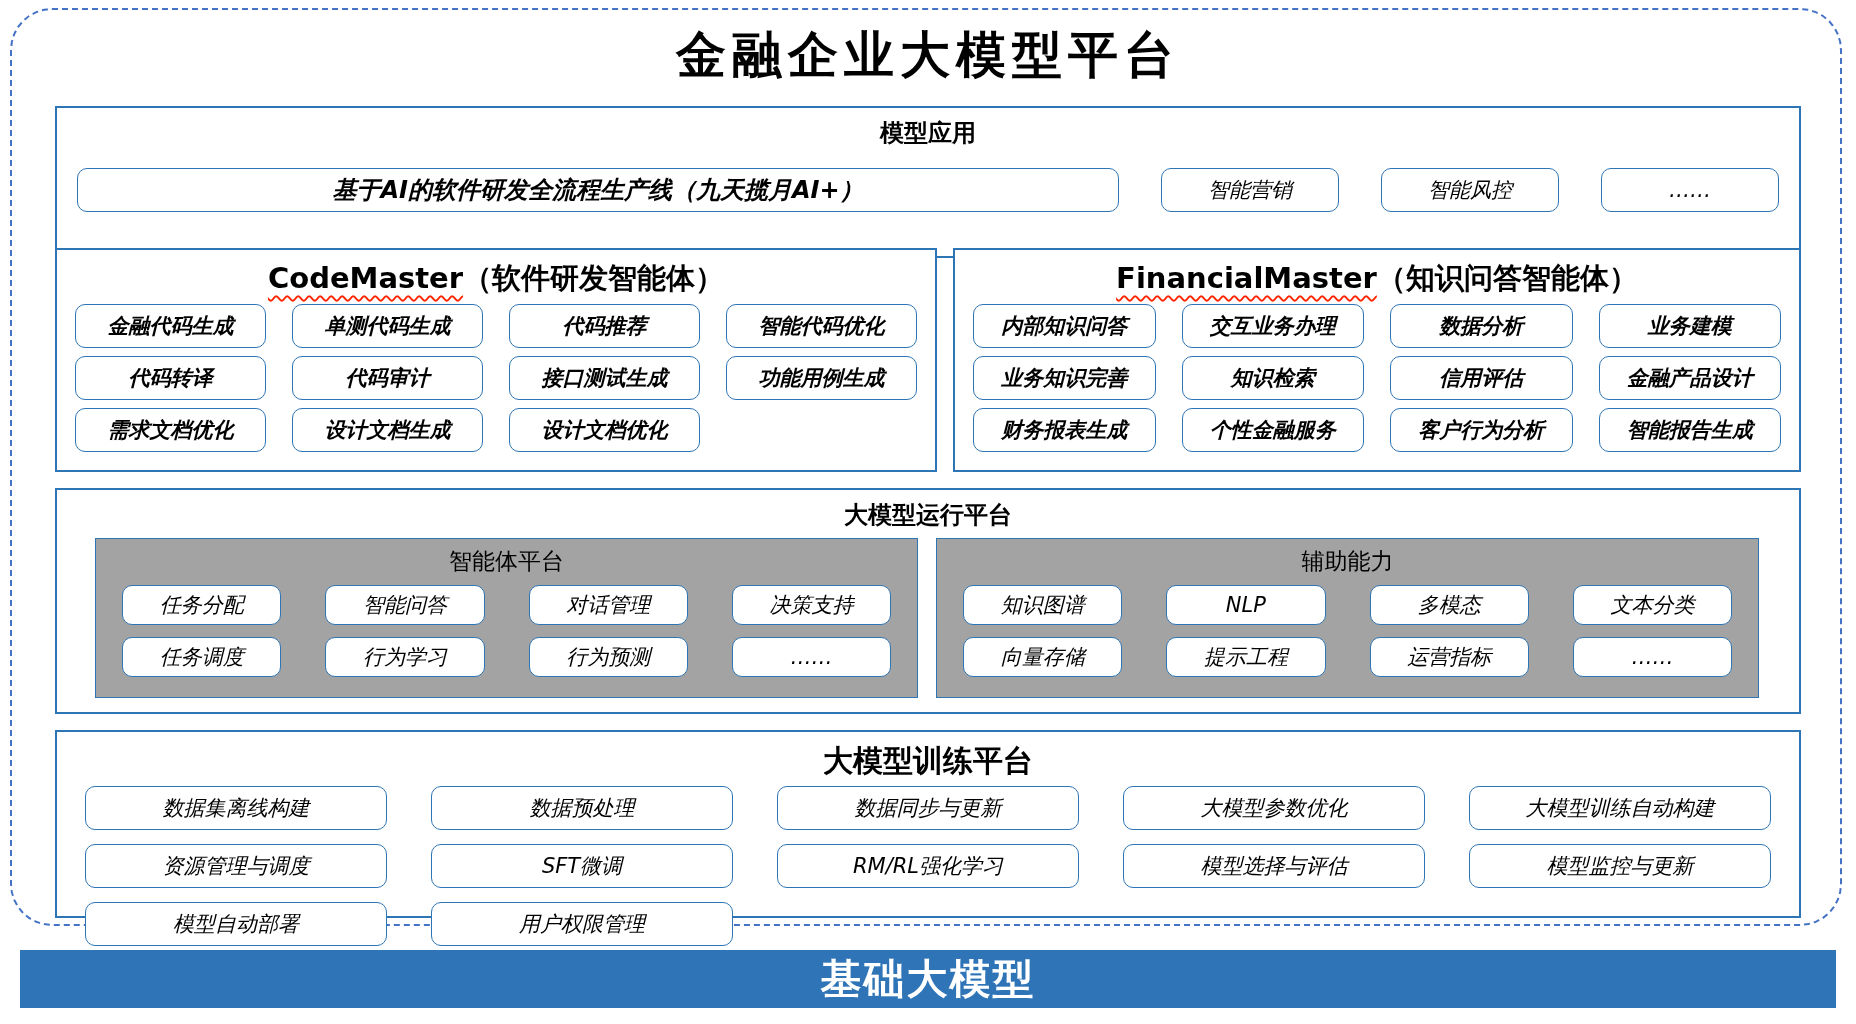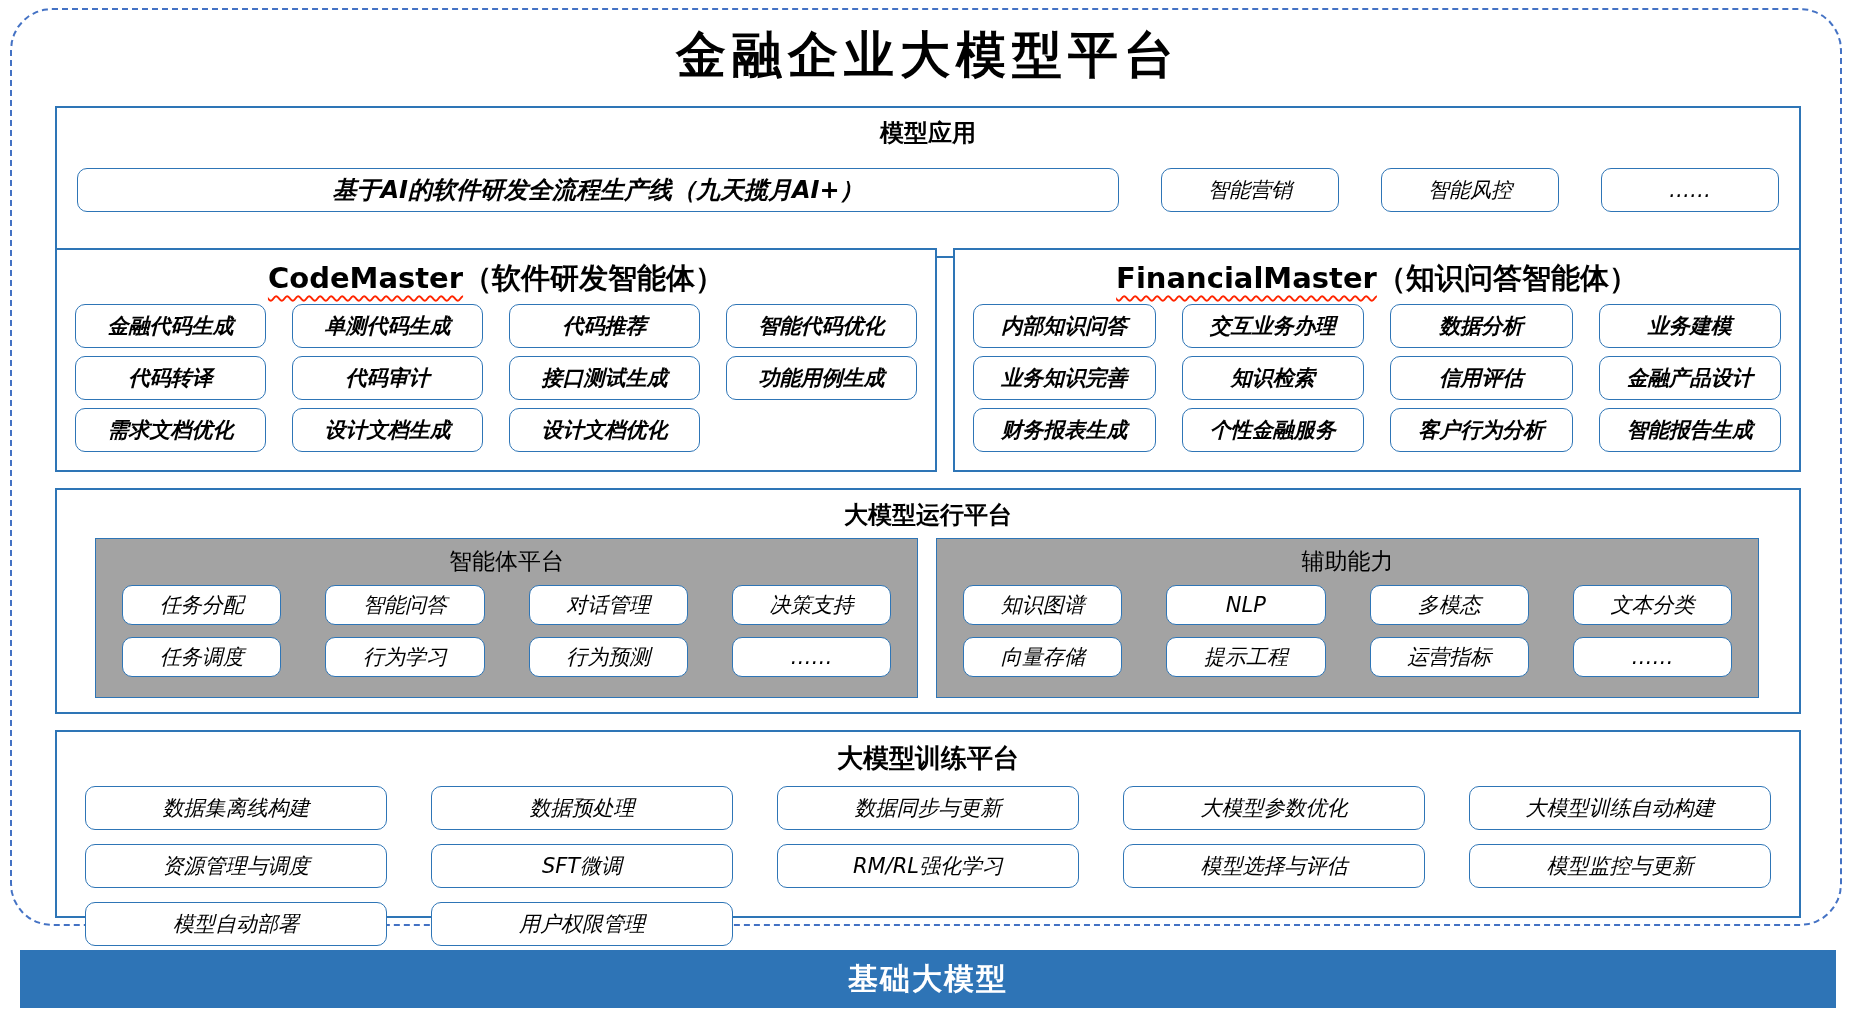--- a/index.html
+++ b/index.html
@@ -66,21 +66,21 @@
   
   .grid-6x2{
     position:absolute;left:28px;right:28px;top:54px;
     display:grid;grid-template-columns:repeat(5,1fr);
     column-gap:44px;row-gap:14px;
   }
   
   .foundation{
     position:absolute;left:20px;top:950px;width:1816px;height:58px;
     background:#2E74B6;color:#ffffff;display:flex;align-items:center;justify-content:center;
-    font-size:30px;font-weight:bold;letter-spacing:2px;
+    font-size:41px;font-weight:bold;letter-spacing:2px;
   }
 </style>
 </head>
 <body>
 
 <div class="outer-dashed"></div>
 
 <div class="diagram-title">金融企业大模型平台</div>
 
 <div class="sec" style="left:55px;top:106px;width:1746px;height:152px;">
@@ -154,21 +154,21 @@
         <div class="item">向量存储</div>
         <div class="item">提示工程</div>
         <div class="item">运营指标</div>
         <div class="item">……</div>
       </div>
     </div>
   </div>
 </div>
 
 <div class="sec" style="left:55px;top:730px;width:1746px;height:188px;">
-  <div class="sec-head" style="font-size:26px;">大模型训练平台</div>
+  <div class="sec-head" style="font-size:30px;">大模型训练平台</div>
   <div class="grid-6x2">
     <div class="item">数据集离线构建</div>
     <div class="item">数据预处理</div>
     <div class="item">数据同步与更新</div>
     <div class="item">大模型参数优化</div>
     <div class="item">大模型训练自动构建</div>
     <div class="item">资源管理与调度</div>
     <div class="item">SFT微调</div>
     <div class="item">RM/RL强化学习</div>
     <div class="item">模型选择与评估</div>

